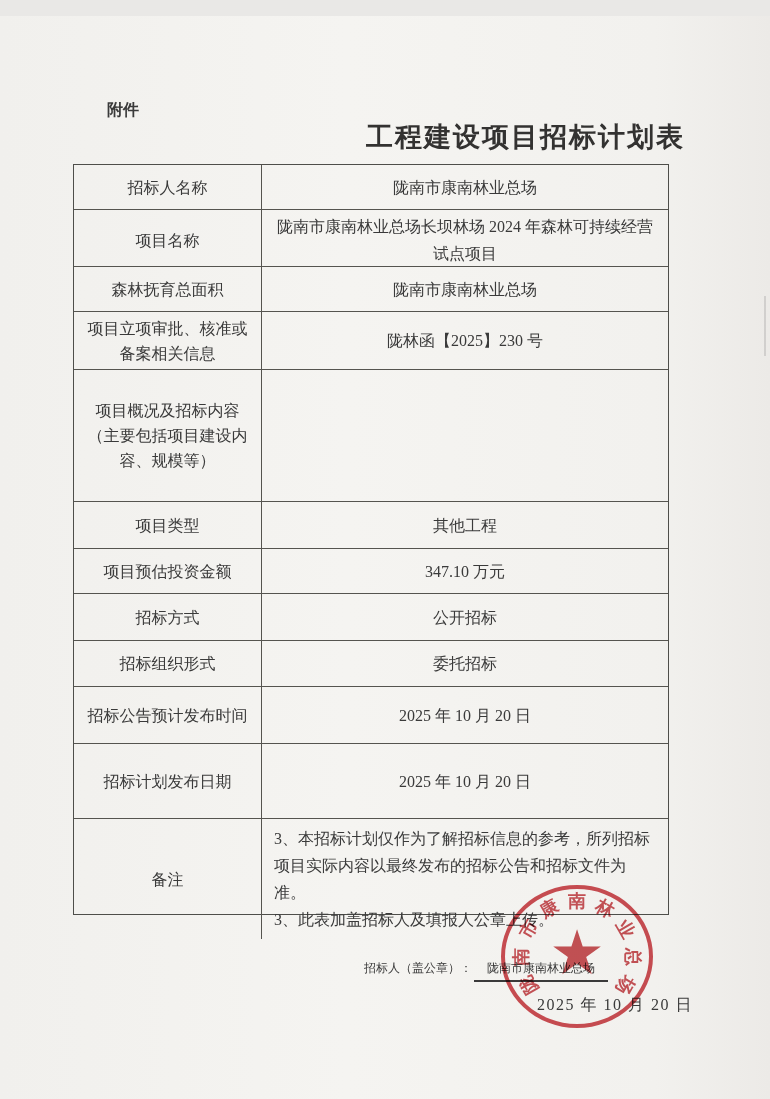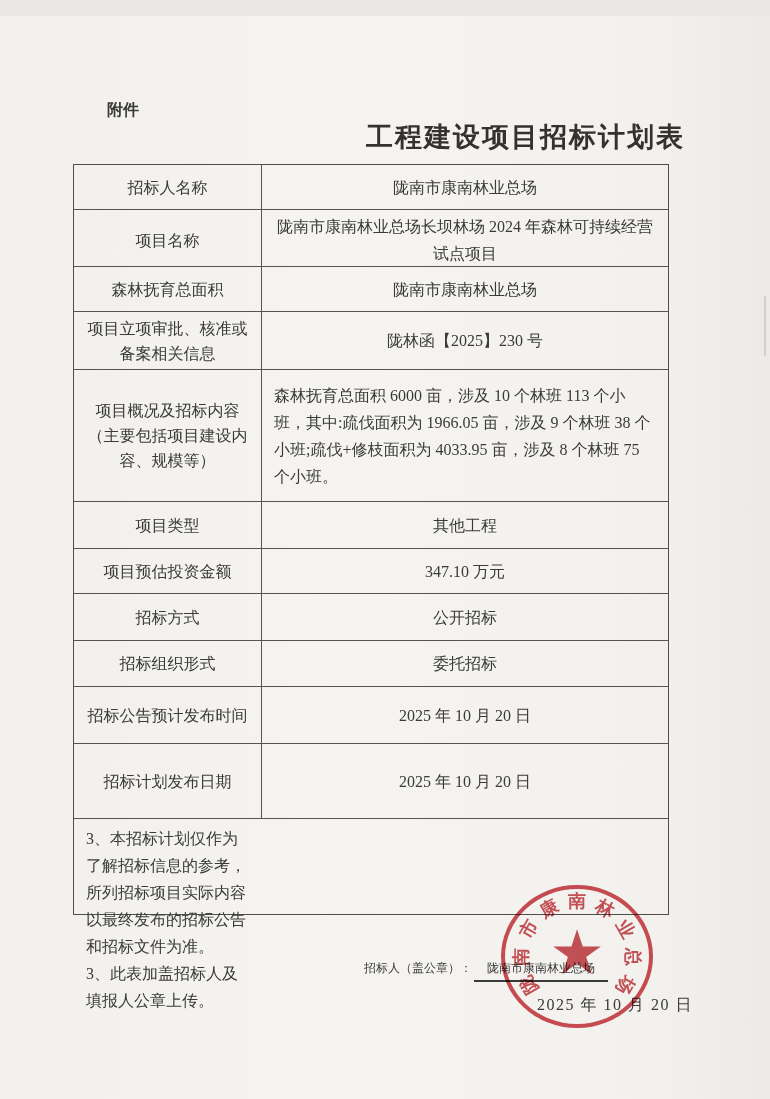--- a/index.html
+++ b/index.html
@@ -86,21 +86,20 @@
       <div class="cell-value">陇南市康南林业总场</div>
     </div>
 
     <div class="trow h58">
       <div class="cell-label">项目立项审批、核准或备案相关信息</div>
       <div class="cell-value">陇林函【2025】230 号</div>
     </div>
 
     <div class="trow h132">
       <div class="cell-label">项目概况及招标内容（主要包括项目建设内容、规模等）</div>
-      <div class="cell-value align-left">森林抚育总面积 6000 亩，涉及 10 个林班 113 个小班，其中:疏伐面积为 1966.05 亩，涉及 9 个林班 38 个小班;疏伐+修枝面积为 4033.95 亩，涉及 8 个林班 75 个小班。</div>
     </div>
 
     <div class="trow h47">
       <div class="cell-label">项目类型</div>
       <div class="cell-value">其他工程</div>
     </div>
 
     <div class="trow h45">
       <div class="cell-label">项目预估投资金额</div>
       <div class="cell-value">347.10 万元</div>
@@ -120,20 +119,21 @@
       <div class="cell-label">招标公告预计发布时间</div>
       <div class="cell-value">2025 年 10 月 20 日</div>
     </div>
 
     <div class="trow h75">
       <div class="cell-label">招标计划发布日期</div>
       <div class="cell-value">2025 年 10 月 20 日</div>
     </div>
 
     <div class="trow h95">
+      <div class="cell-label">备注</div>
       <div class="cell-value align-left">
         <div>3、本招标计划仅作为了解招标信息的参考，所列招标项目实际内容以最终发布的招标公告和招标文件为准。</div>
         <div>3、此表加盖招标人及填报人公章上传。</div>
       </div>
     </div>
 
   </div>
 
   <div class="signer-line"><span>招标人（盖公章）：</span><span class="signer-name">陇南市康南林业总场</span>
   </div>

